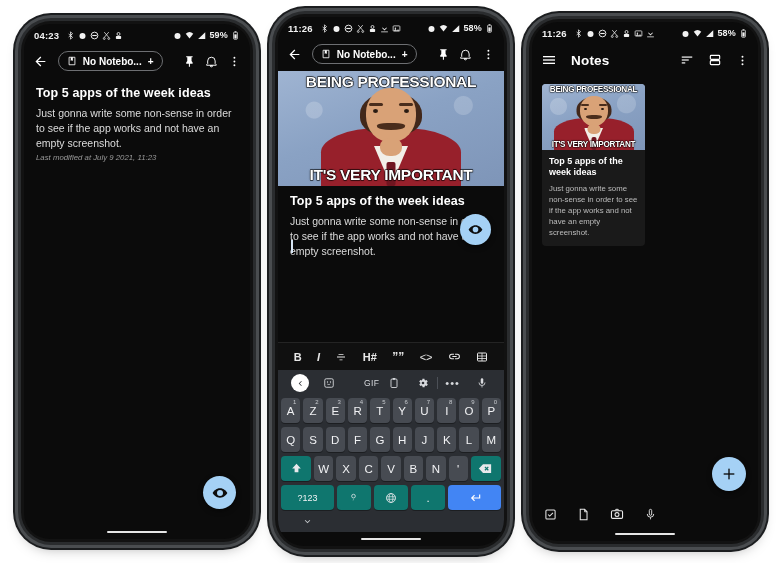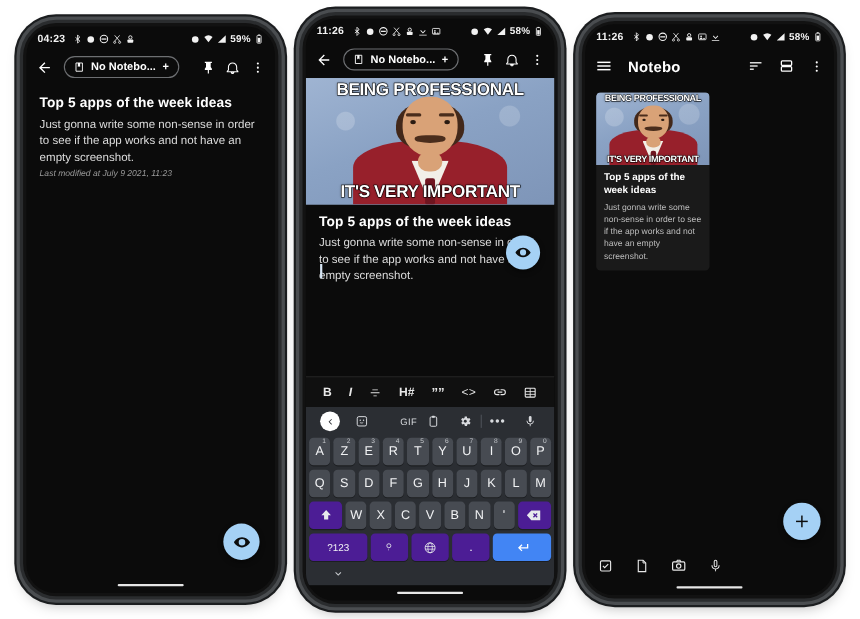--- a/index.html
+++ b/index.html
@@ -97,21 +97,21 @@
              display:flex; align-items:center; justify-content:center; }
   .kb-back svg { fill:#2b2e33; }
   .kb-gif { color:#d8dade; font-size:8.5px; font-weight:400; letter-spacing:.4px;margin-left:20px; }
   .kb-dots { color:#d8dade; font-size:11px; letter-spacing:1px; line-height:.6; }
   .kb-sep { width:1px; height:12px; background:#4c5057; }
   .kb-row { display:flex; justify-content:center; gap:3px; padding:2px 3px; }
   .key { position:relative; flex:1; height:25px; background:#474b52; border-radius:4px;
          display:flex; align-items:center; justify-content:center;
          color:#f1f2f4; font-size:11.5px; font-weight:500; box-shadow:0 1px 0 rgba(0,0,0,.35); }
   .key .sup { position:absolute; top:1px; right:4px; font-size:6px; color:#c6c9cd; font-weight:400; }
-  .key.dark { background:#4c1d95; }
+  .key.dark { background:#0f766e; }
   .key.wide { flex:1.55; }
   .key.space { flex:5.2; font-size:8px; letter-spacing:.8px; color:#c6c9cd; font-weight:600; }
   .key.enter { flex:1.55; background:#4285f4; }
   .key.enter svg { fill:#fff; }
   .key.dark svg { fill:#e7e9ec; }
   .kb-bottom { height:18px; display:flex; align-items:center; padding-left:24px; }
   .kb-bottom svg { fill:#c6c9cd; }
 
   
   .navpill { height:14px; display:flex; align-items:center; justify-content:center; flex:0 0 auto; }
@@ -576,21 +576,21 @@
             </svg>
         </div>
       </div>
 
       <div class="appbar" style="gap:14px; height:36px;">
         <svg width="16" height="16" viewBox="0 0 24 24">
             <rect x="3" y="6" width="18" height="2"></rect>
             <rect x="3" y="11" width="18" height="2"></rect>
             <rect x="3" y="16" width="18" height="2"></rect>
           </svg>
-        <span class="appbar-title">Notebo</span>
+        <span class="appbar-title">Notes</span>
         <span class="spacer"></span>
         <svg width="14" height="14" viewBox="0 0 24 24">
             <rect x="3" y="6" width="18" height="2"></rect>
             <rect x="3" y="11" width="12" height="2"></rect>
             <rect x="3" y="16" width="6" height="2"></rect>
           </svg>
         <svg width="14" height="14" viewBox="0 0 24 24">
             <rect x="4" y="4" width="16" height="7" rx="1.5" fill="none" stroke="#fff" stroke-width="2"></rect>
             <rect x="4" y="13" width="16" height="7" rx="1.5" fill="none" stroke="#fff" stroke-width="2"></rect>
           </svg>

